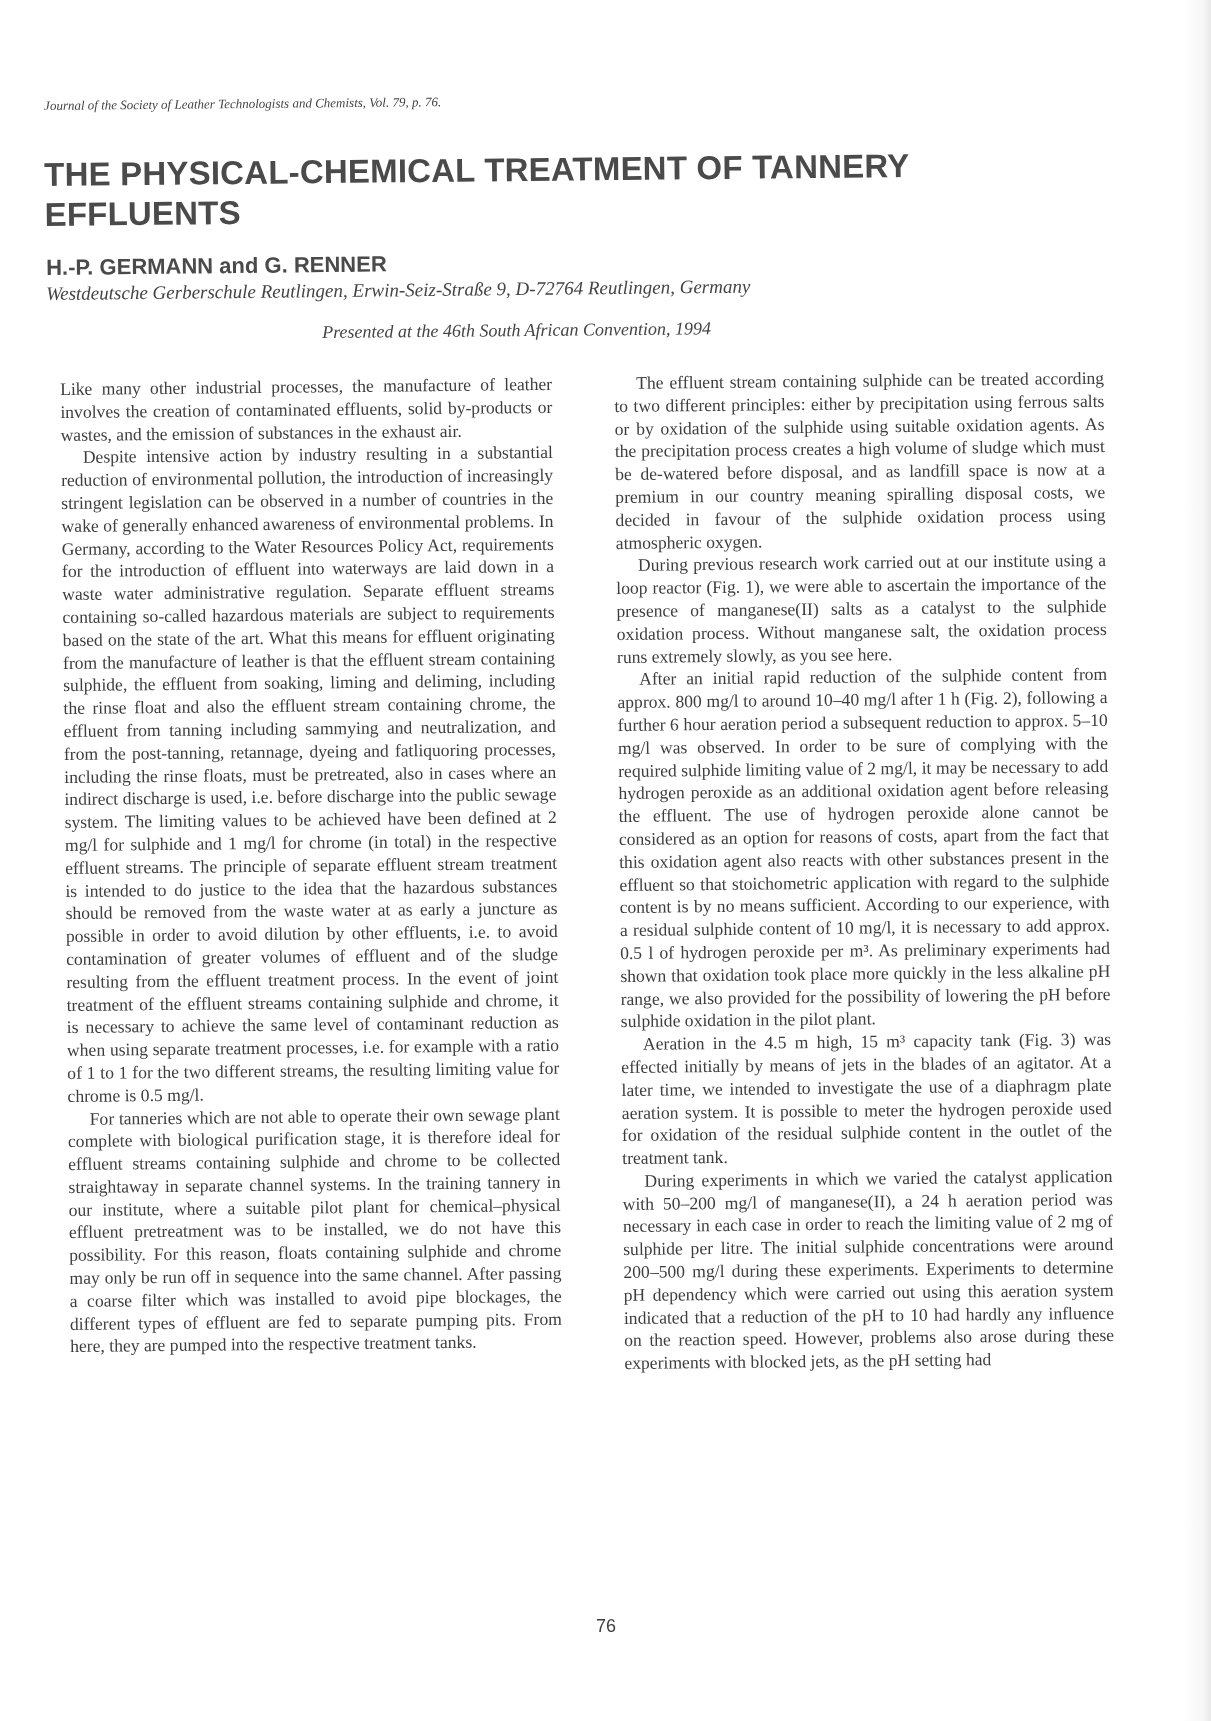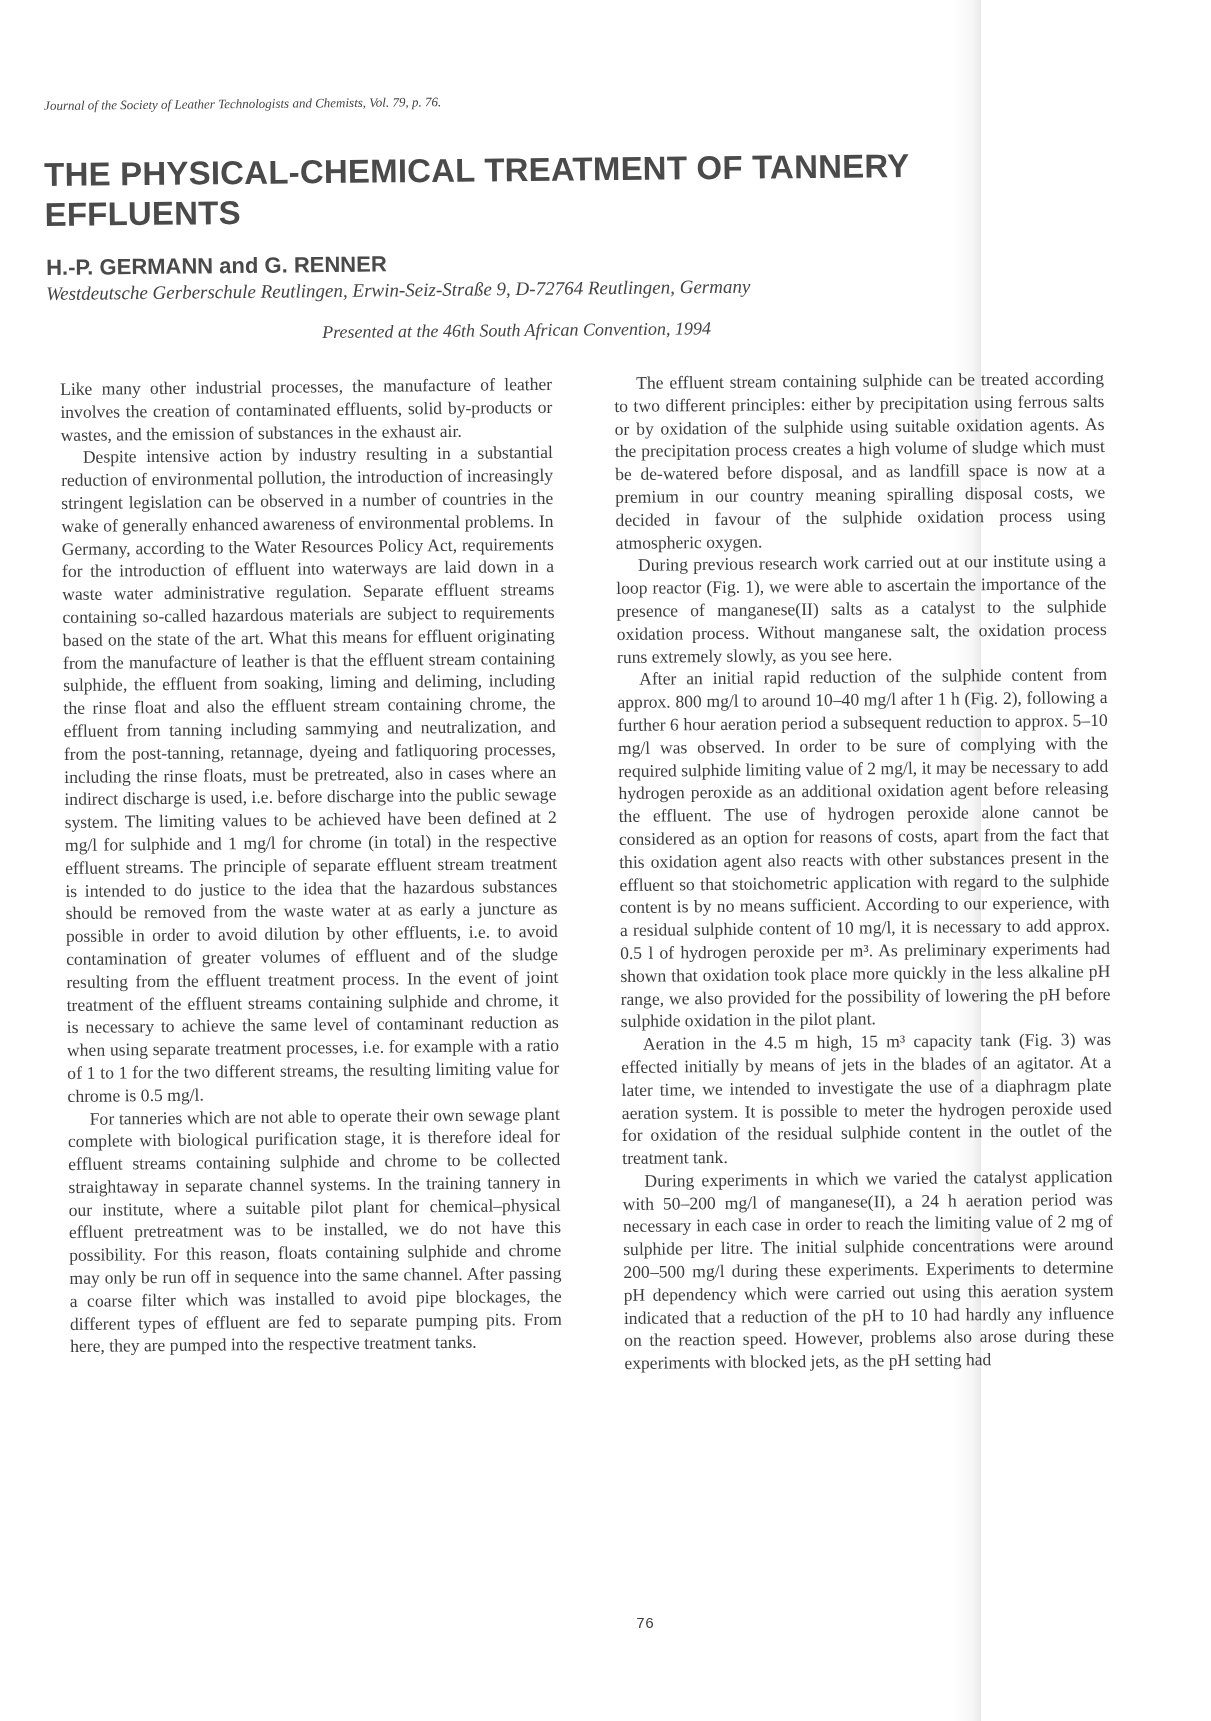--- a/index.html
+++ b/index.html
@@ -10,21 +10,21 @@
     body {
       width: 1211px;
       height: 1721px;
       position: relative;
       overflow: hidden;
       color: #3a3a3a;
     }
     .page {
       position: absolute;
       left: 0; top: 0;
-      width: 981px;
+      width: 1211px;
       height: 1721px;
       background: #ffffff;
     }
     .right-edge-shadow {
       position: absolute;
       right: 0;
       top: 0;
       width: 28px;
       height: 1721px;
       background: linear-gradient(to right, rgba(255,255,255,0) 0%, rgba(230,230,230,0.35) 70%, rgba(210,210,210,0.5) 100%);
@@ -117,24 +117,23 @@
       text-indent: 0;
       hyphens: auto;
     }
     .column p.indent {
       text-indent: 22px;
     }
     .page-number {
       position: absolute;
       left: 596px;
       top: 1616px;
-      font-family: Liberation Mono, monospace;
-      font-size: 15px;
+      font-family: Liberation Sans, sans-serif;
+      font-size: 18px;
       color: #3d3d3d;
-      margin-left: 40px;
     }
   </style>
 </head>
 <body>
 
 <div class="page">
   <div class="right-edge-shadow"></div>
 
   <div class="journal-line">Journal of the Society of Leather Technologists and Chemists, Vol. 79, p. 76.</div>
 

